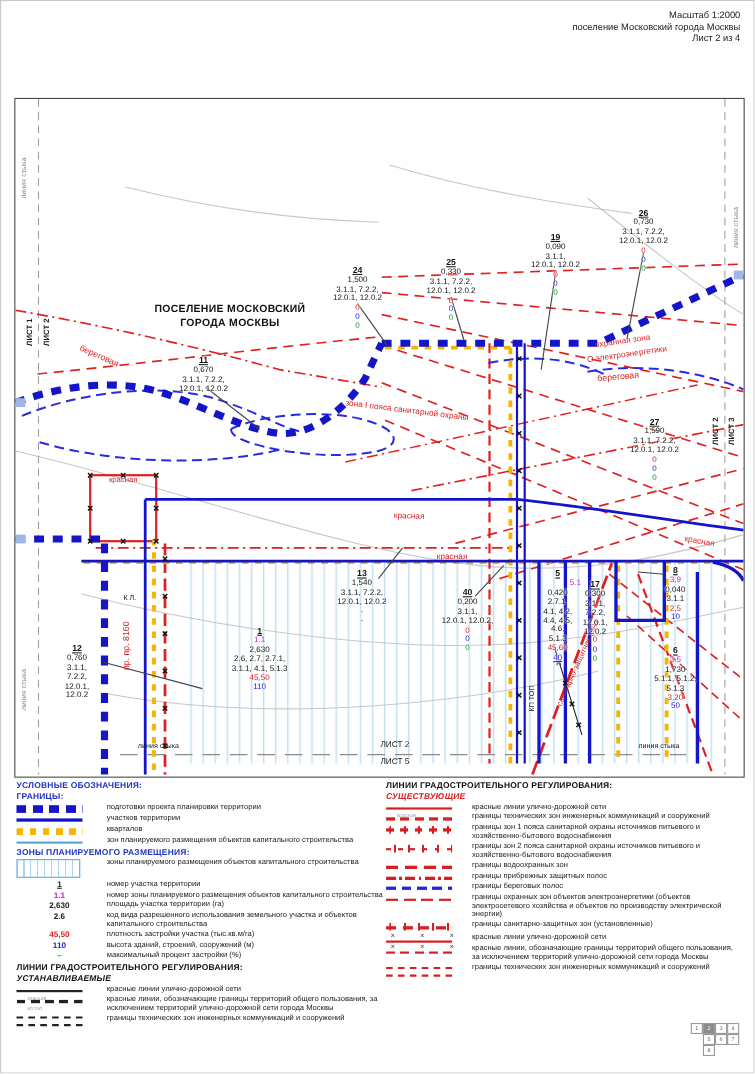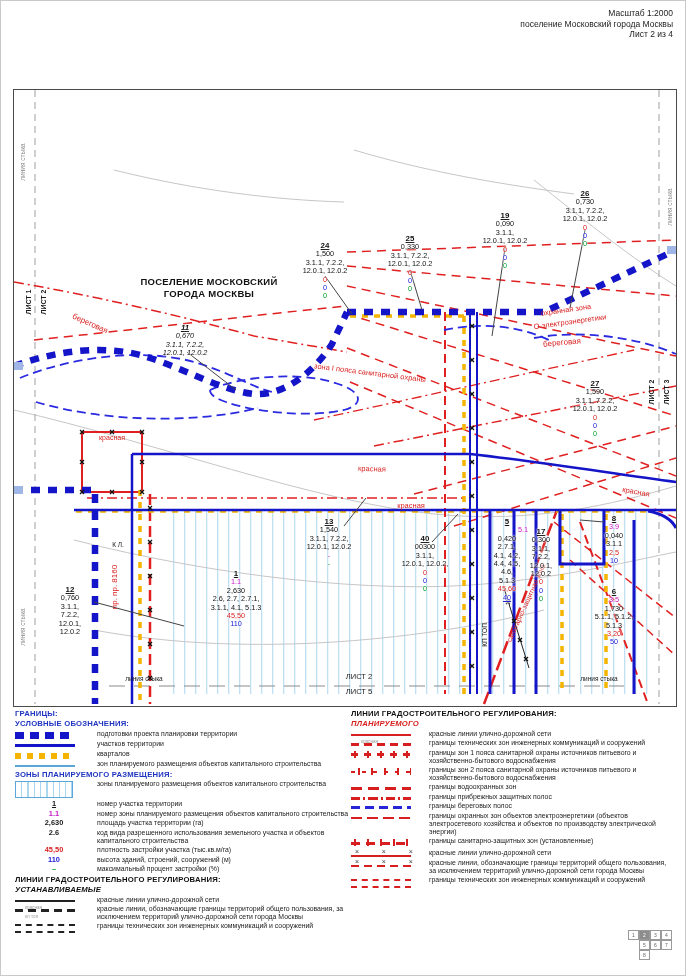--- a/index.html
+++ b/index.html
@@ -205,21 +205,21 @@
         <div class="ml" style="left: 397px; top: 416px; font-size: 7.5px; color: rgb(216, 31, 31); transform: translate(-50%, -50%) rotate(0deg);">красная</div>
         <div class="ml" style="left: 622px; top: 402px; font-size: 7.5px; color: rgb(216, 31, 31); transform: translate(-50%, -50%) rotate(10deg);">красная</div>
         <div class="ml" style="left: 512px; top: 513px; font-size: 7px; color: rgb(216, 31, 31); transform: translate(-50%, -50%) rotate(-66deg);">санитарно-защитная зона</div>
         <div class="ml" style="left: 101px; top: 497px; font-size: 8px; color: rgb(216, 31, 31); transform: translate(-50%, -50%) rotate(-90deg);">пр. пр. 8160</div>
         <div class="ml" style="left: 104px; top: 455px; font-size: 6.5px; color: rgb(26, 26, 26); transform: translate(-50%, -50%) rotate(0deg);">К Л.</div>
         <div class="ml" style="left: 471px; top: 545px; font-size: 6.5px; color: rgb(26, 26, 26); transform: translate(-50%, -50%) rotate(-90deg);">КП ТОП</div>
         <div class="ml" style="left: 130px; top: 589px; font-size: 6.5px; color: rgb(26, 26, 26); transform: translate(-50%, -50%) rotate(0deg);">линия стыка</div>
         <div class="ml" style="left: 345px; top: 587px; font-size: 7.5px; color: rgb(26, 26, 26); transform: translate(-50%, -50%) rotate(0deg);">ЛИСТ 2</div>
         <div class="ml" style="left: 345px; top: 602px; font-size: 7.5px; color: rgb(26, 26, 26); transform: translate(-50%, -50%) rotate(0deg);">ЛИСТ 5</div>
         <div class="ml" style="left: 585px; top: 589px; font-size: 6.5px; color: rgb(26, 26, 26); transform: translate(-50%, -50%) rotate(0deg);">линия стыка</div>
-        <div class="parcel" style="left: 171px; top: 234px; font-style: italic;">
+        <div class="parcel" style="left: 171px; top: 234px;">
           <div class="n">11</div>
           <div>0,670</div>
           <div>3.1.1, 7.2.2,</div>
           <div>12.0.1, 12.0.2</div>
         </div>
         <div class="parcel" style="left: 311px; top: 152px;">
           <div class="n">24</div>
           <div>1,500</div>
           <div>3.1.1, 7.2.2,</div>
           <div>12.0.1, 12.0.2</div>
@@ -266,21 +266,21 @@
         <div class="parcel" style="left: 315px; top: 428px;">
           <div class="n">13</div>
           <div>1,540</div>
           <div>3.1.1, 7.2.2,</div>
           <div>12.0.1, 12.0.2</div>
           <div style="color: rgb(200, 24, 200);">-</div>
           <div style="color: rgb(0, 163, 46);">-</div>
         </div>
         <div class="parcel" style="left: 411px; top: 445px;">
           <div class="n">40</div>
-          <div>00300</div>
+          <div>0,200</div>
           <div>3.1.1,</div>
           <div>12.0.1, 12.0.2,</div>
           <div style="color: rgb(216, 31, 31);">0</div>
           <div style="color: rgb(32, 32, 216);">0</div>
           <div style="color: rgb(0, 163, 46);">0</div>
         </div>
         <div class="parcel" style="left: 493px; top: 428px;">
           <div class="n">5</div>
           <div class="z" style="color: rgb(200, 24, 200); padding-left: 32px;">5.1</div>
           <div>0,420</div>
@@ -335,22 +335,22 @@
           <div>2.6, 2.7, 2.7.1,</div>
           <div>3.1.1, 4.1, 5.1.3</div>
           <div style="color: rgb(216, 31, 31);">45,50</div>
           <div style="color: rgb(32, 32, 216);">110</div>
         </div>
       </div>
   </div>
 
   <div class="legend">
     <div class="lcol">
+        <div class="lg-h blue">УСЛОВНЫЕ ОБОЗНАЧЕНИЯ:</div>
         <div class="lg-h blue">ГРАНИЦЫ:</div>
-        <div class="lg-h blue">УСЛОВНЫЕ ОБОЗНАЧЕНИЯ:</div>
         <div class="lg-row">
           <div class="lg-sw">
             <div class="sw sw-blue-chain"></div>
           </div>
           <div class="lg-t">подготовки проекта планировки территории</div>
         </div>
         <div class="lg-row">
           <div class="lg-sw">
             <div class="sw sw-blue-solid"></div>
           </div>
@@ -421,21 +421,21 @@
         </div>
         <div class="lg-row">
           <div class="lg-sw">
             <div class="sw sw-black-dbl"></div>
           </div>
           <div class="lg-t">границы технических зон инженерных коммуникаций и сооружений</div>
         </div>
       </div>
     <div class="rcol">
         <div class="lg-h black">ЛИНИИ ГРАДОСТРОИТЕЛЬНОГО РЕГУЛИРОВАНИЯ:</div>
-        <div class="lg-h red it">ПЛАНИРУЕМОГО</div>
+        <div class="lg-h red it">СУЩЕСТВУЮЩИЕ</div>
         <div class="lg-row">
           <div class="lg-sw">
             <div class="sw sw-red-solid"></div>
             <div class="swsub">красная</div>
           </div>
           <div class="lg-t">красные линии улично-дорожной сети</div>
         </div>
         <div class="lg-row">
           <div class="lg-sw">
             <div class="sw sw-red-dash"></div>

